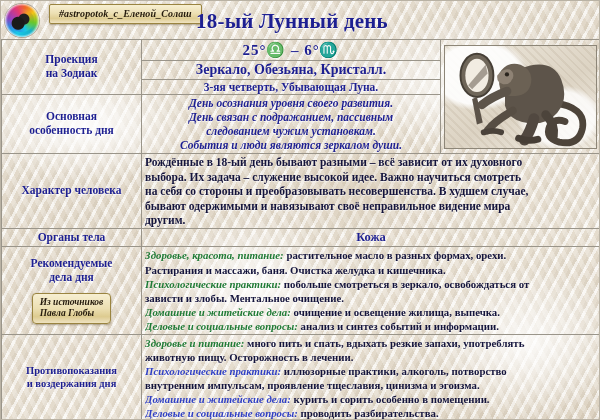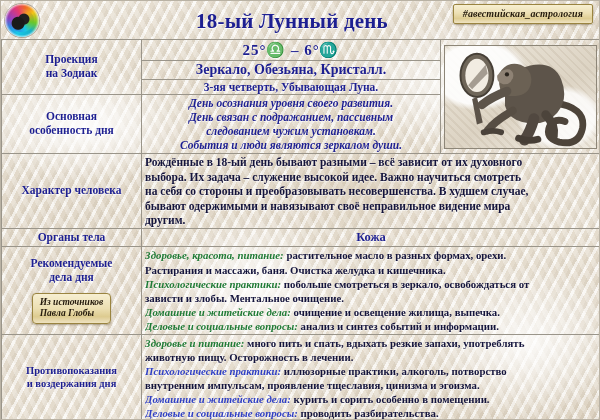--- a/index.html
+++ b/index.html
@@ -201,22 +201,22 @@
   }
   .pic svg { position: absolute; inset: 0; width: 100%; height: 100%; }
 </style>
 </head>
 <body>
 
 <div class="page">
 
   <div class="header">
     <div class="logo"></div>
+    <div class="tag tag-left">#astropotok_с_Еленой_Солаш</div>
     <div class="main-title">18-ый Лунный день</div>
-    <div class="tag tag-right">#авестийская_астрология</div>
   </div>
 
   <table class="tbl">
 
     <tbody>
         <tr>
       <td class="lbl" rowspan="3">Проекция<br>на Зодиак</td>
       <td class="val val-zodiac">25°♎ – 6°♏</td>
       <td class="pic-cell" rowspan="4">
         <div class="pic">

